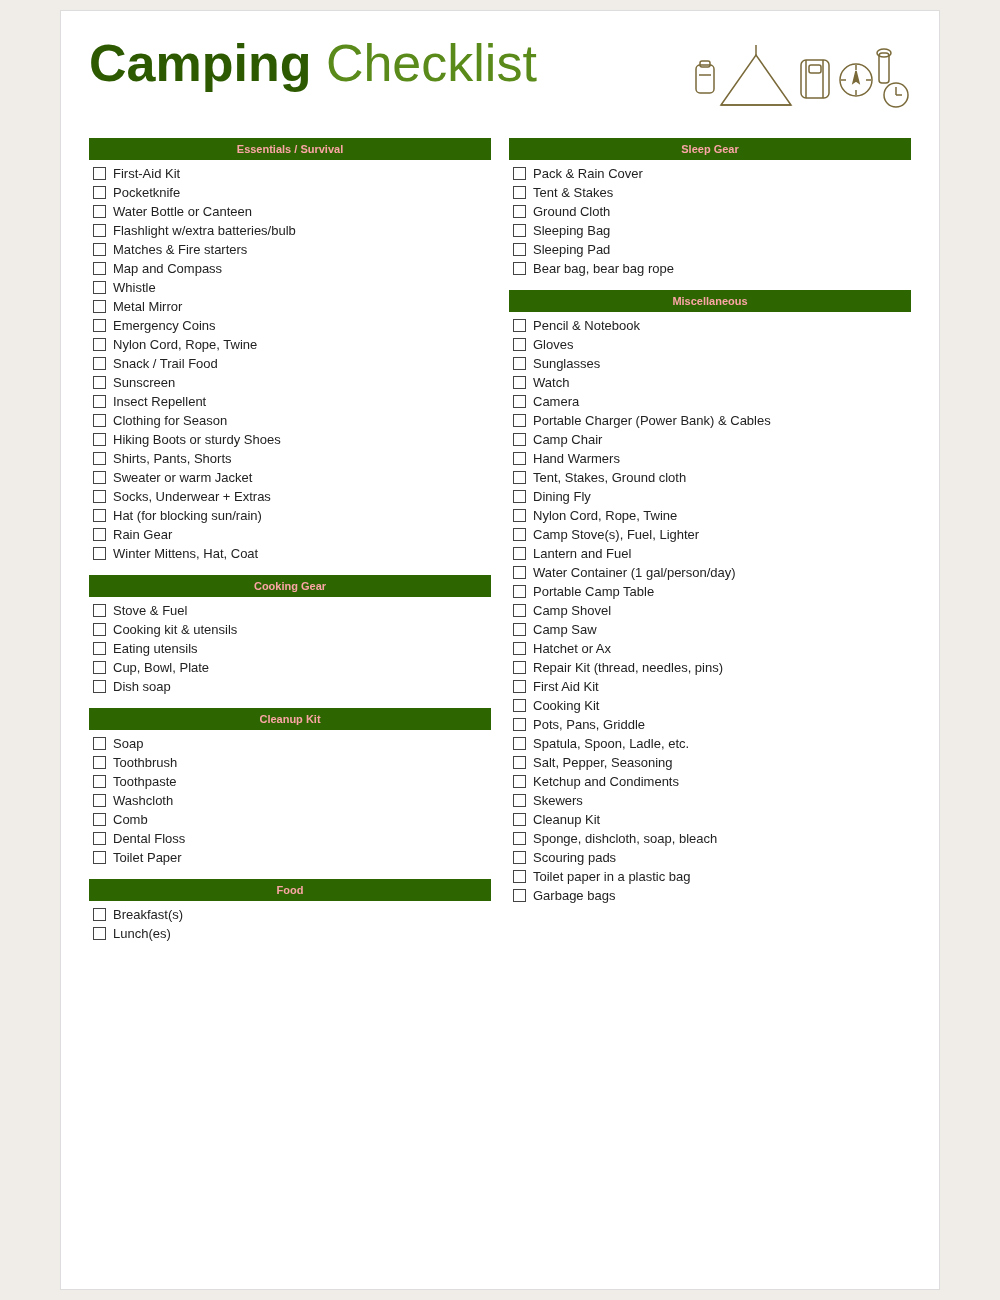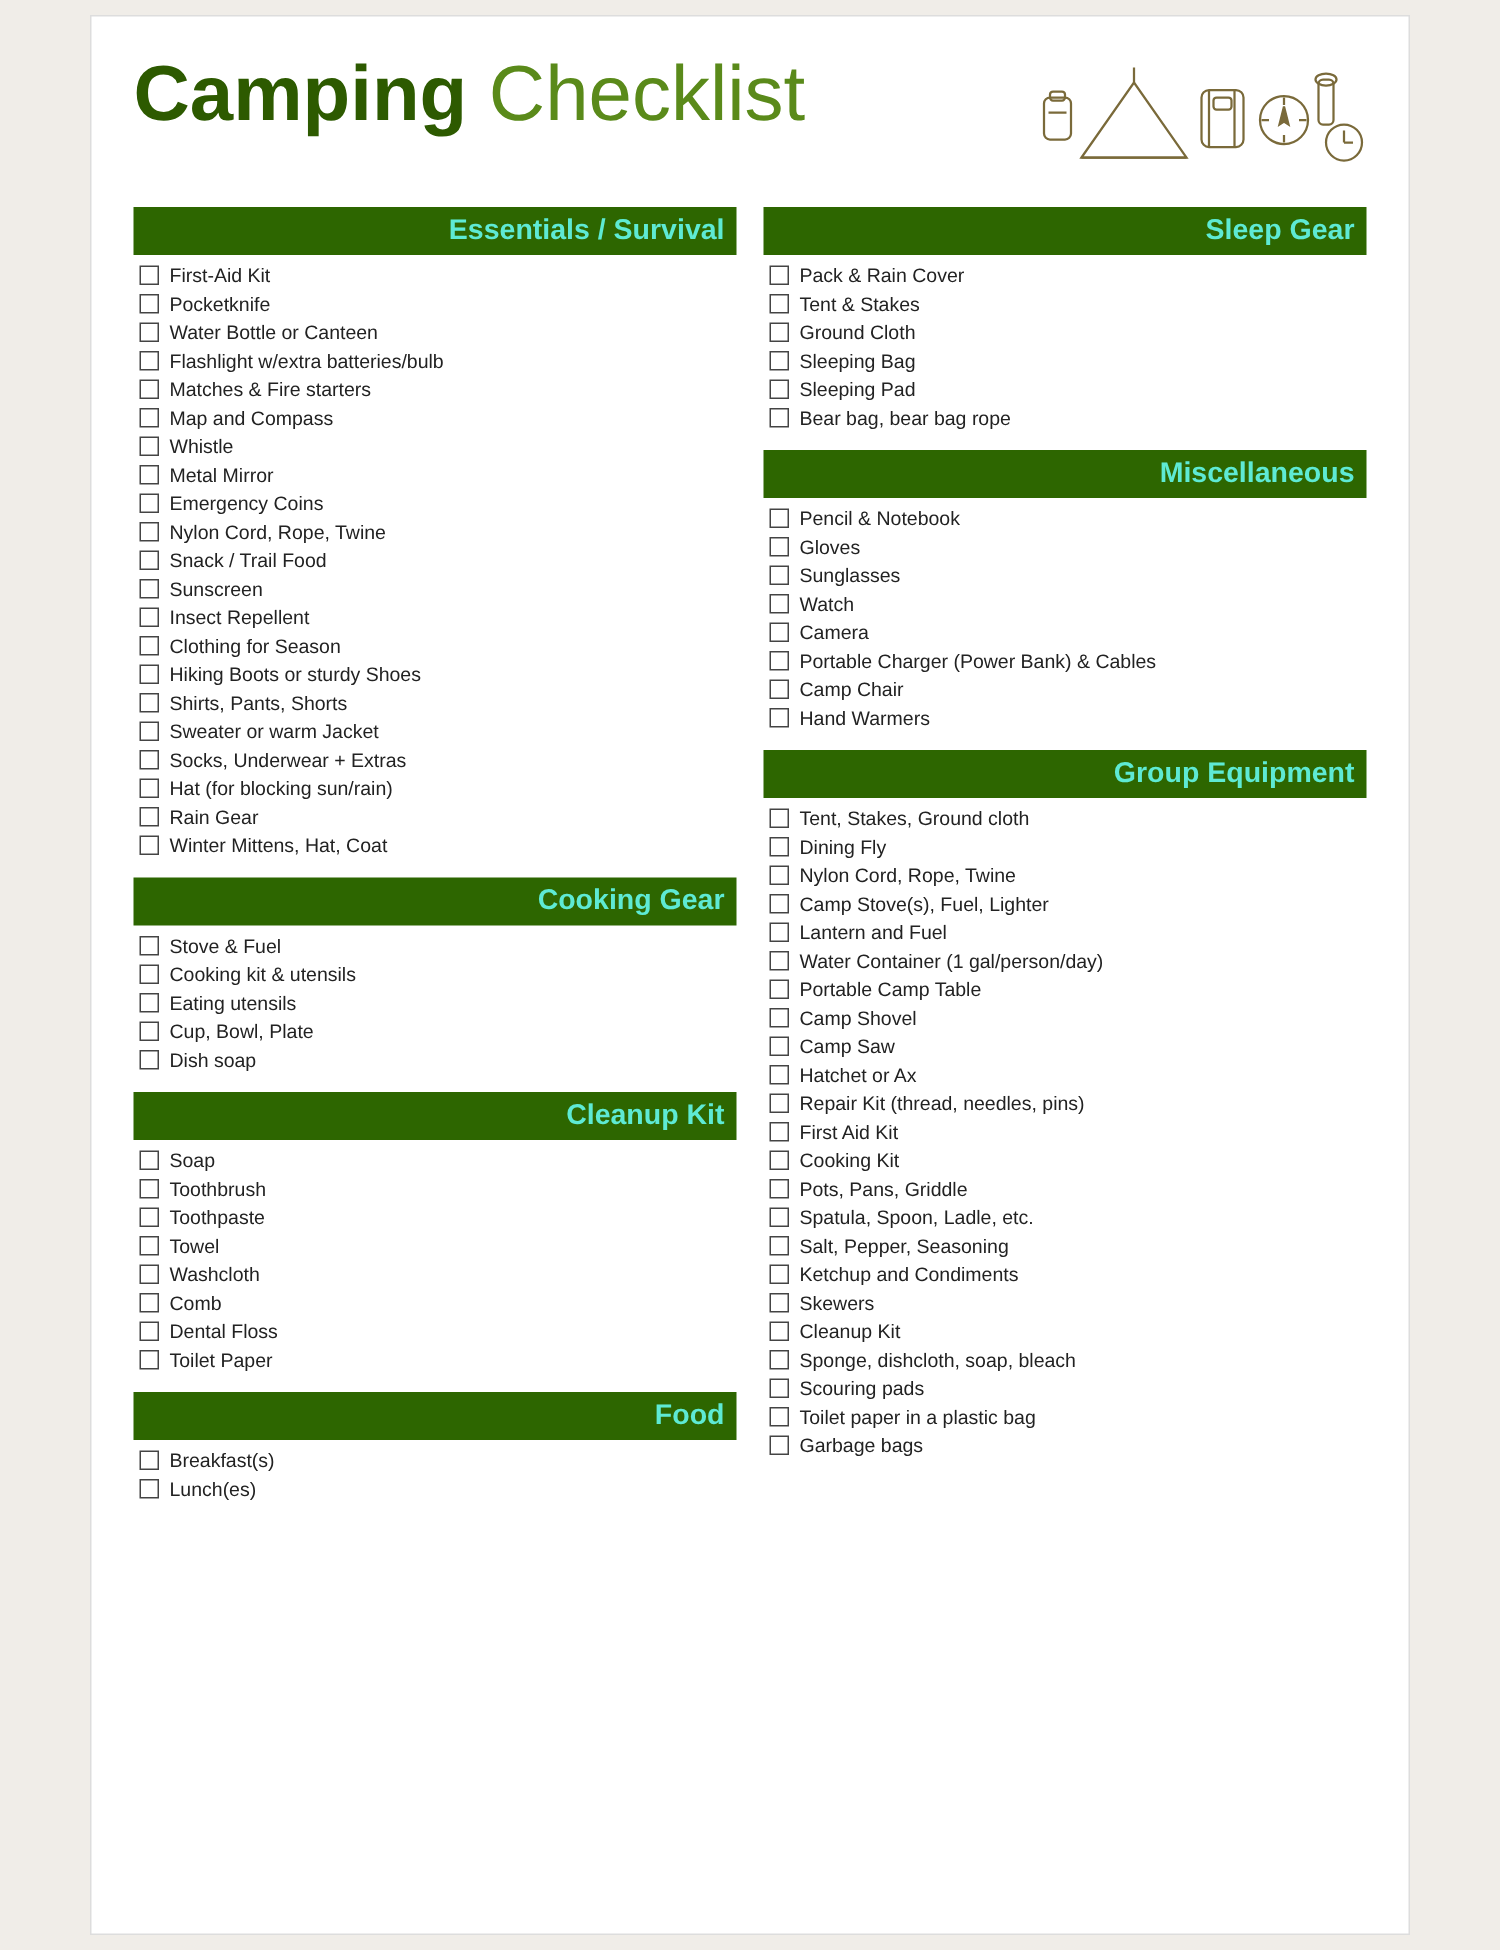--- a/index.html
+++ b/index.html
@@ -43,24 +43,24 @@
     }
     .two-col {
       display: flex;
       gap: 18px;
     }
     .col {
       flex: 1;
     }
     .section-header {
       background: #2d6600;
-      color: #5eead4;
+      color: #fca5a5;
       font-weight: bold;
-      font-size: 19px;
-      text-align: right;
+      font-size: 11px;
+      text-align: center;
       padding: 5px 8px;
       margin-bottom: 4px;
       margin-top: 12px;
     }
     .section-header:first-child {
       margin-top: 0;
     }
     .checklist-item {
       display: flex;
       align-items: center;
@@ -234,24 +234,20 @@
         <div class="checklist-item">
           <span class="checkbox"></span>
           <span>Toothbrush</span>
         </div>
         <div class="checklist-item">
           <span class="checkbox"></span>
           <span>Toothpaste</span>
         </div>
         <div class="checklist-item">
           <span class="checkbox"></span>
-          <span>Towel</span>
-        </div>
-        <div class="checklist-item">
-          <span class="checkbox"></span>
           <span>Washcloth</span>
         </div>
         <div class="checklist-item">
           <span class="checkbox"></span>
           <span>Comb</span>
         </div>
         <div class="checklist-item">
           <span class="checkbox"></span>
           <span>Dental Floss</span>
         </div>
@@ -322,21 +318,20 @@
           <span>Portable Charger (Power Bank) &amp; Cables</span>
         </div>
         <div class="checklist-item">
           <span class="checkbox"></span>
           <span>Camp Chair</span>
         </div>
         <div class="checklist-item">
           <span class="checkbox"></span>
           <span>Hand Warmers</span>
         </div>
-        <div class="section-header">Group Equipment</div>
         <div class="checklist-item">
           <span class="checkbox"></span>
           <span>Tent, Stakes, Ground cloth</span>
         </div>
         <div class="checklist-item">
           <span class="checkbox"></span>
           <span>Dining Fly</span>
         </div>
         <div class="checklist-item">
           <span class="checkbox"></span>

